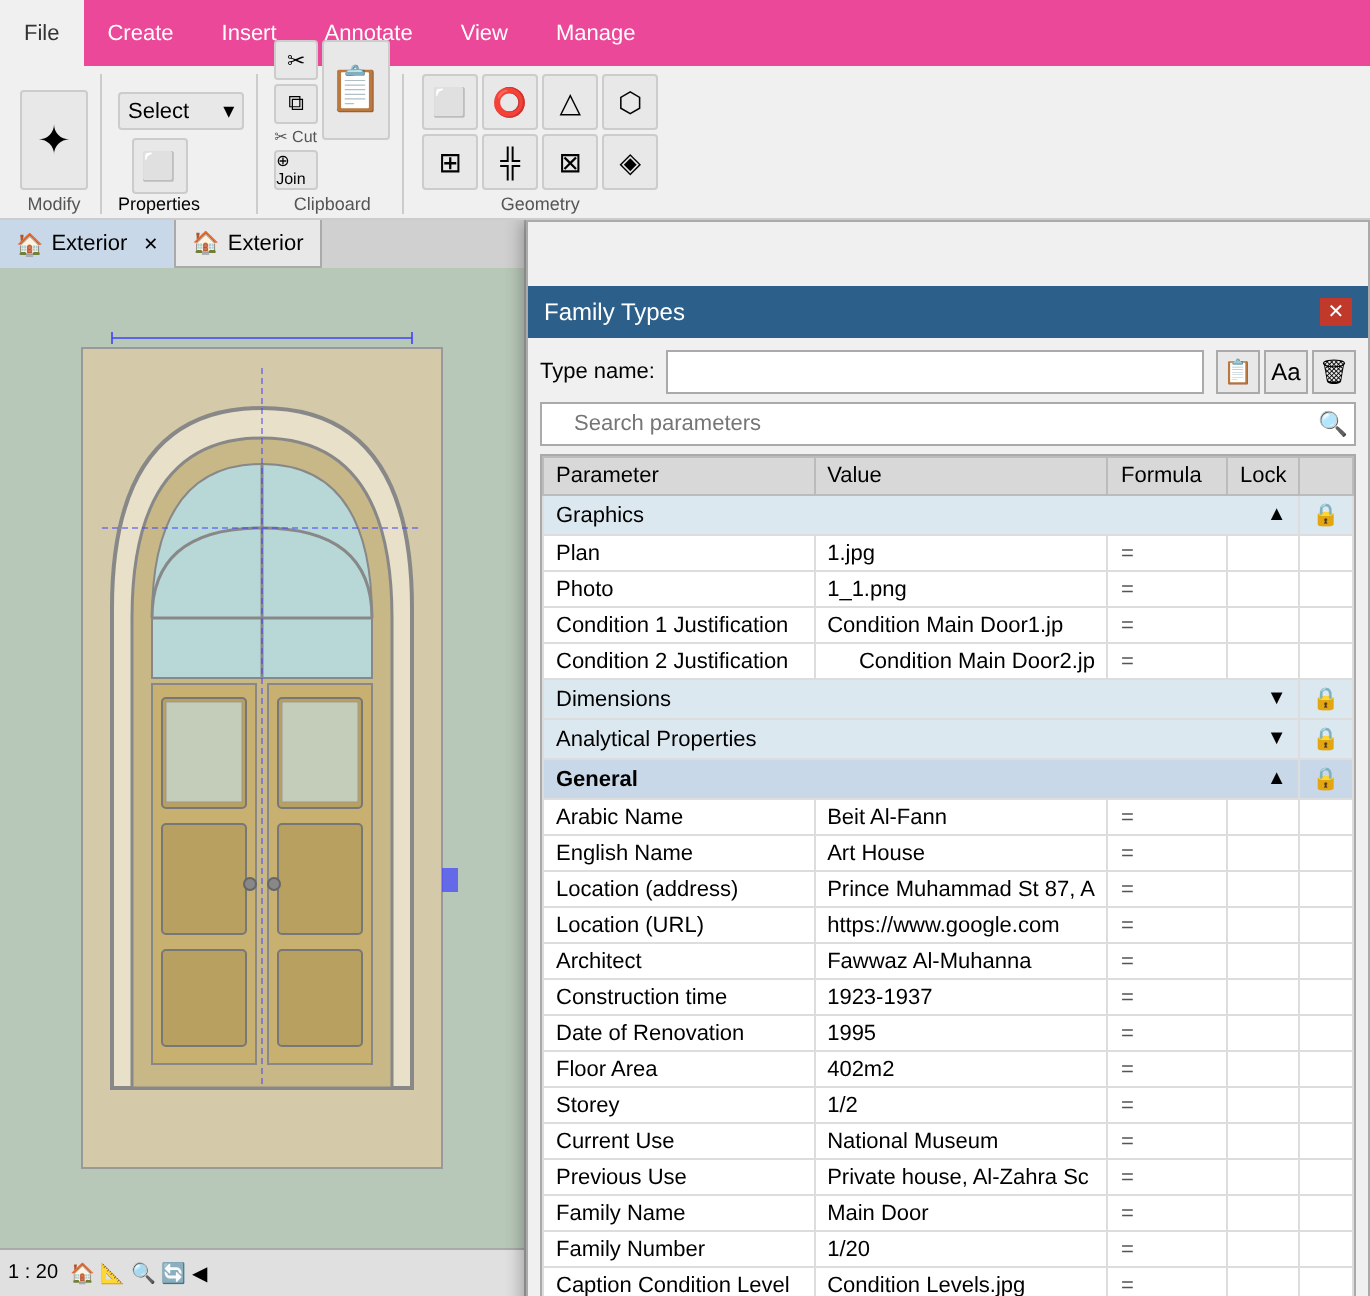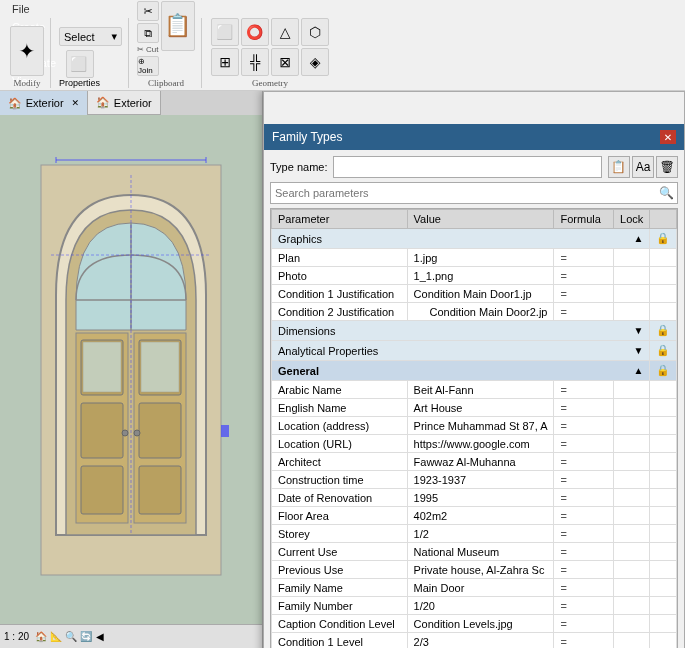--- a/index.html
+++ b/index.html
@@ -24,23 +24,22 @@
     }
 
     
     .ribbon {
       background: #f0f0f0;
       border-bottom: 1px solid #ccc;
       flex-shrink: 0;
     }
     .ribbon-tabs {
       display: flex;
-      background: #0f172a;
-      height: 14px;
-      flex-direction: column;
+      background: #ec4899;
+      height: 33px;
     }
     .ribbon-tab {
       padding: 3px 12px;
       color: white;
       font-size: 11px;
       cursor: pointer;
       display: flex;
       align-items: center;
     }
     .ribbon-tab.active {
@@ -62,21 +61,20 @@
       padding: 0 6px;
       height: 100%;
       justify-content: flex-end;
     }
     .ribbon-group:last-child { border-right: none; }
     .ribbon-group-label {
       font-size: 9px;
       color: #555;
       margin-top: 2px;
       text-align: center;
-      font-family: Liberation Serif, serif;
     }
     .ribbon-icons {
       display: flex;
       gap: 2px;
       flex-wrap: wrap;
       justify-content: center;
     }
     .ribbon-icon {
       width: 28px;
       height: 28px;
@@ -266,21 +264,21 @@
     .search-row {
       display: flex;
       align-items: center;
       position: relative;
     }
     .search-input {
       flex: 1;
       height: 22px;
       border: 1px solid #aaa;
       background: white;
-      padding: 0 24px 0 4px;
+      padding: 0 24px 0 16px;
       font-size: 11px;
     }
     .search-icon {
       position: absolute;
       right: 4px;
       font-size: 12px;
       color: #555;
     }
 
     

